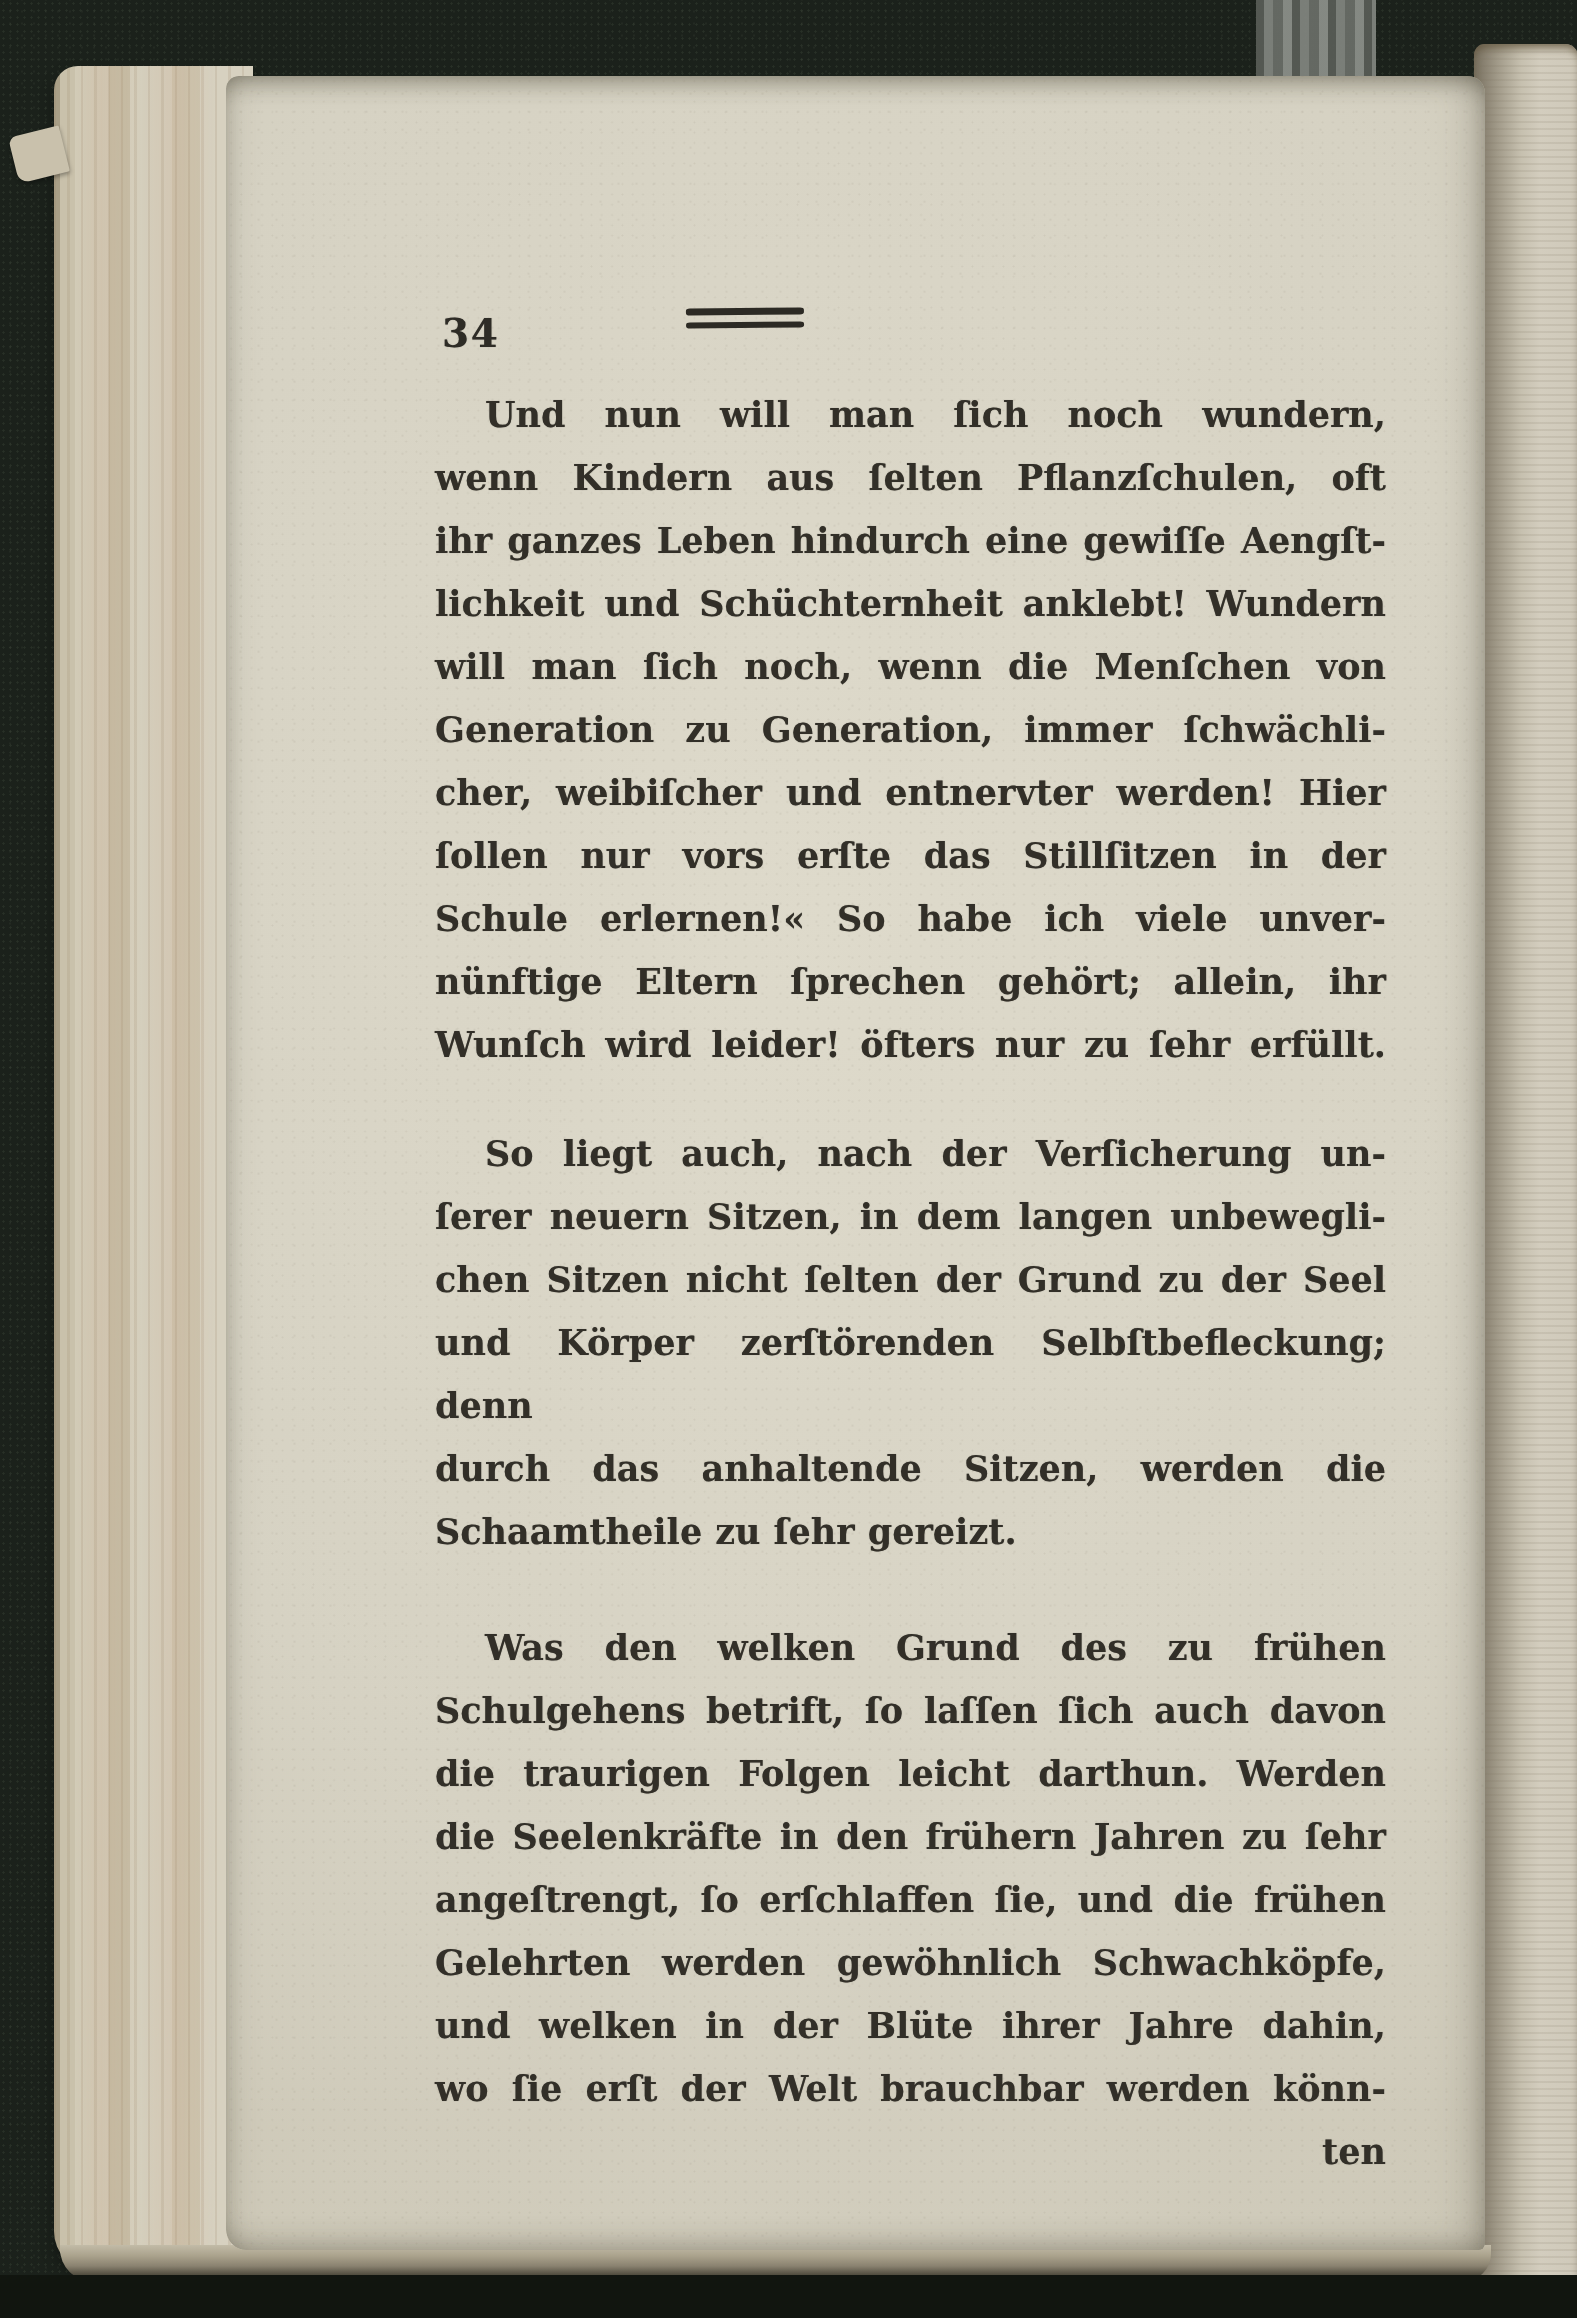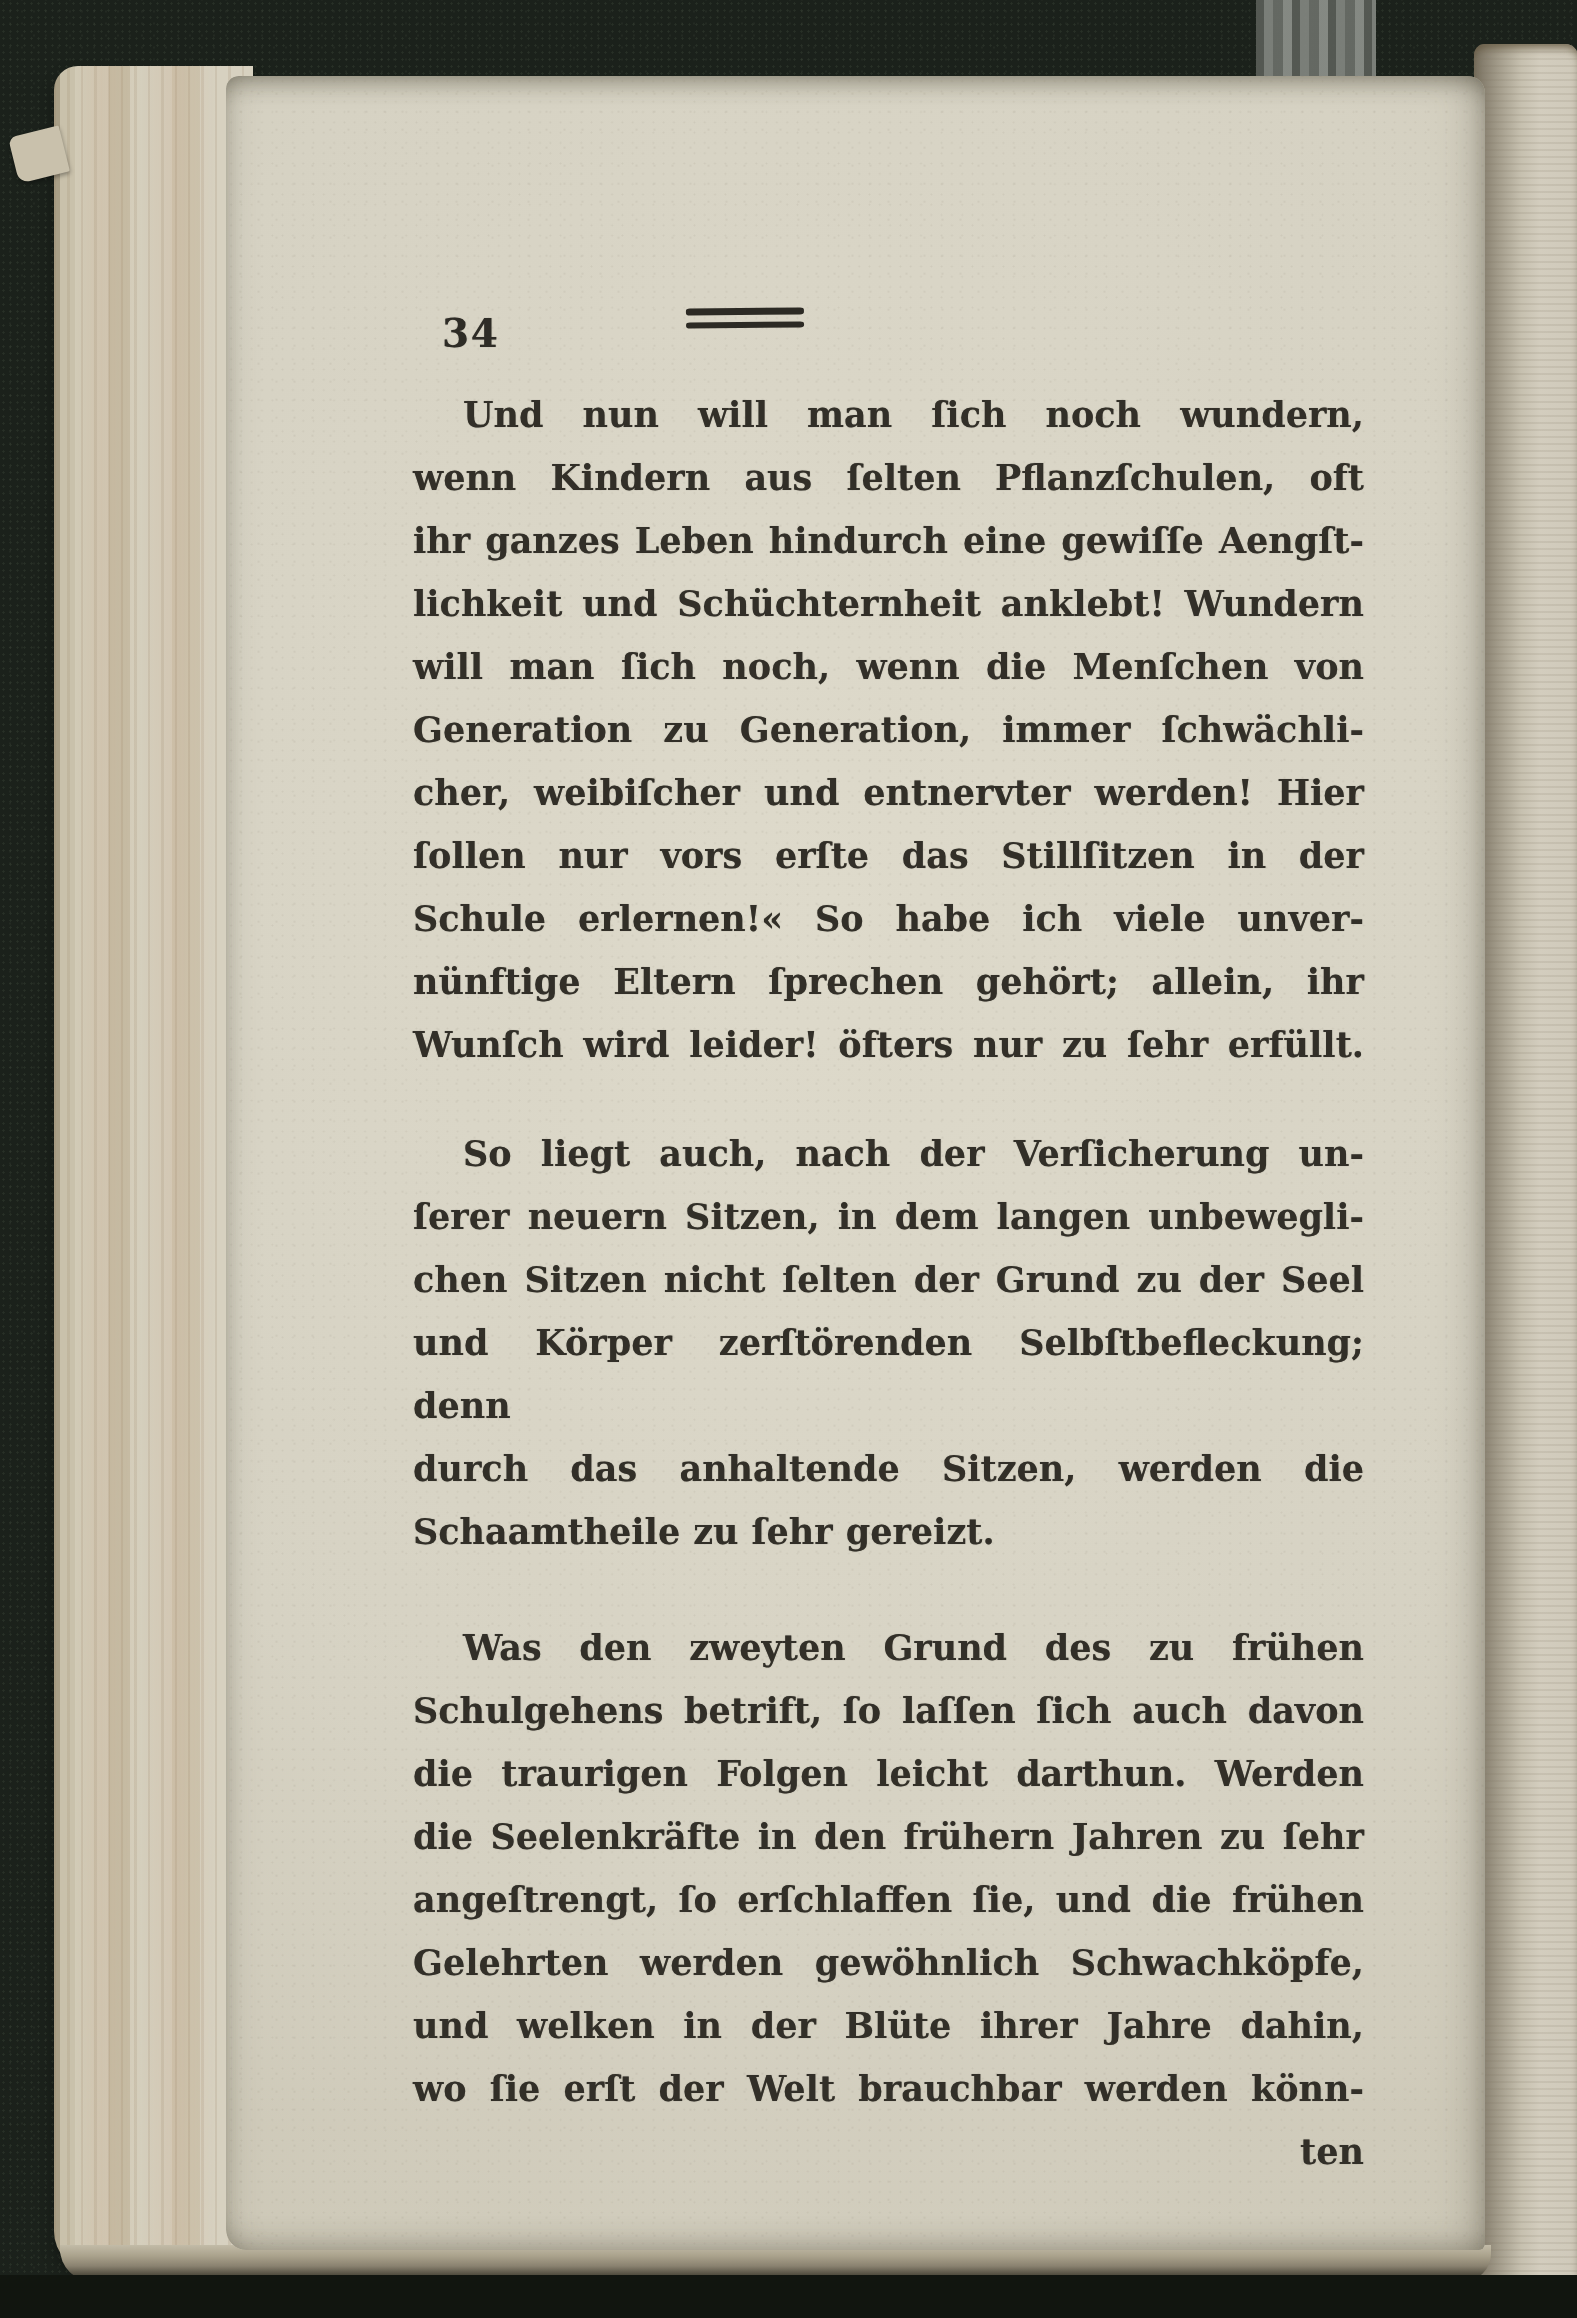--- a/index.html
+++ b/index.html
@@ -77,21 +77,21 @@
   
   .page-number{
     position:absolute;left:442px;top:314px;
     font:700 39px/1 "DejaVu Serif",serif;color:#2e2c26;letter-spacing:1.6px;
     text-shadow:0 0 0.8px rgba(40,38,32,.5);
   }
   .rule{position:absolute;left:686px;top:308px;width:118px;transform:rotate(-.6deg);}
   .rule .bar{height:7px;background:#2c2a24;border-radius:4px/2.4px;}
   .rule .bar + .bar{margin-top:7px;height:6.3px;}
   .textblock{
-    position:absolute;left:413px;top:383px;width:951px;
+    position:absolute;left:435px;top:383px;width:951px;
     color:#322f28;font-family:"DejaVu Serif",serif;font-weight:700;
     font-size:35px;line-height:63px;word-spacing:0.8px;
     text-shadow:0 0 0.8px rgba(46,43,36,.5);
   }
   .line{text-align:justify;text-align-last:justify;}
   .line.indent{text-indent:50px;}
   .line.flush-left{text-align-last:left;}
   .para-2{margin-top:46px;}
   .para-3{margin-top:53px;}
   .catchword-line{text-align:left;text-align-last:right;}
@@ -138,21 +138,21 @@
     <div class="para para-2">
       <div class="line indent">So liegt auch, nach der Verſicherung un-</div>
       <div class="line">ſerer neuern Sitzen, in dem langen unbewegli-</div>
       <div class="line">chen Sitzen nicht ſelten der Grund zu der Seel</div>
       <div class="line">und Körper zerſtörenden Selbſtbefleckung; denn</div>
       <div class="line">durch das anhaltende Sitzen, werden die</div>
       <div class="line flush-left">Schaamtheile zu ſehr gereizt.</div>
     </div>
 
     <div class="para para-3">
-      <div class="line indent">Was den zweyten Grund des zu frühen</div>
+      <div class="line indent">Was den welken Grund des zu frühen</div>
       <div class="line">Schulgehens betrift, ſo laſſen ſich auch davon</div>
       <div class="line">die traurigen Folgen leicht darthun.  Werden</div>
       <div class="line">die Seelenkräfte in den frühern Jahren zu ſehr</div>
       <div class="line">angeſtrengt, ſo erſchlaffen ſie, und die frühen</div>
       <div class="line">Gelehrten werden gewöhnlich Schwachköpfe,</div>
       <div class="line">und welken in der Blüte ihrer Jahre dahin,</div>
       <div class="line">wo ſie erſt der Welt brauchbar werden könn-</div>
     </div>
 
     <div class="line catchword-line">ten</div>

